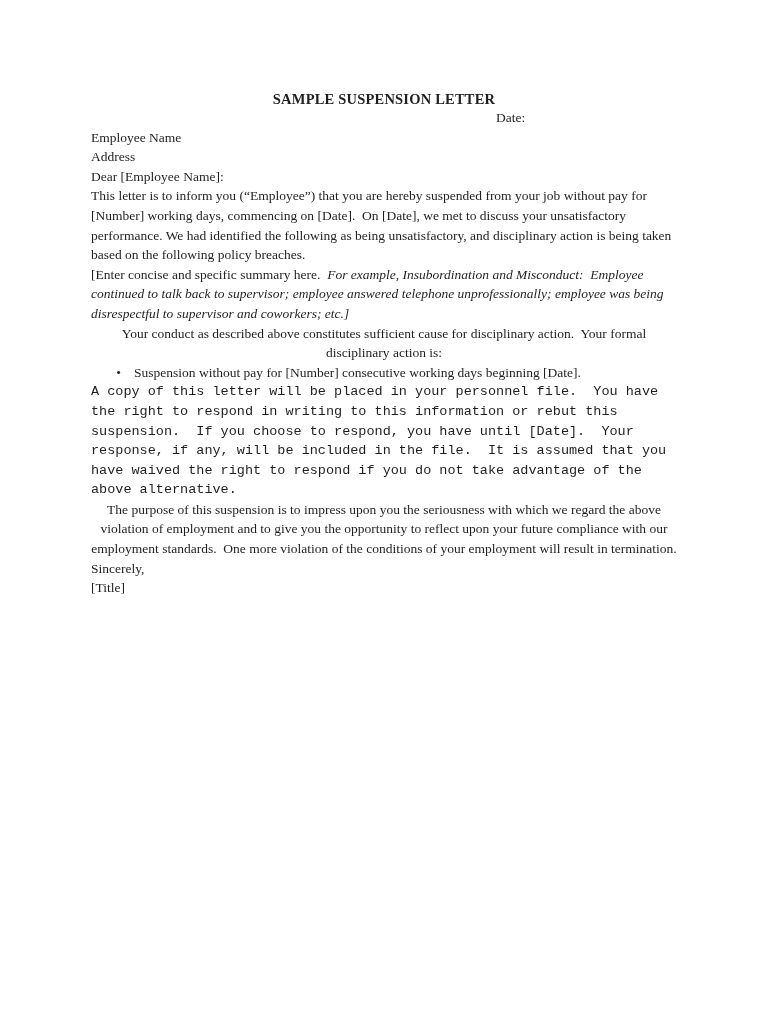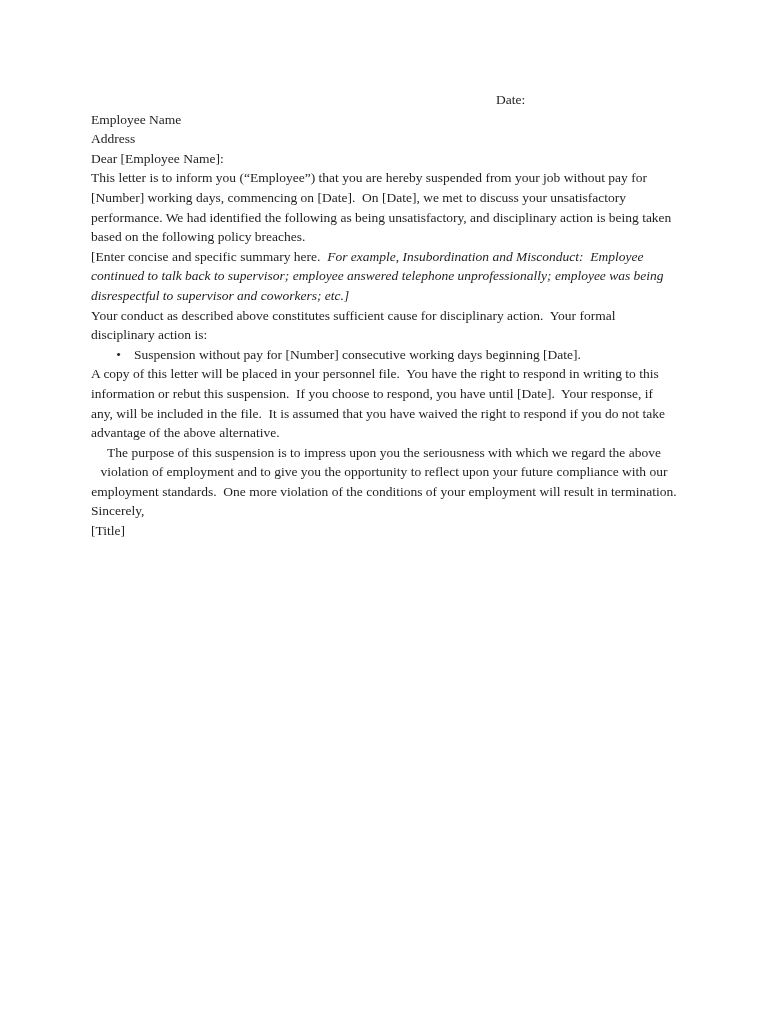--- a/index.html
+++ b/index.html
@@ -38,47 +38,48 @@
     margin-top: 16px;
   }
   .salutation { margin-top: 38px; }
   .para-intro { margin-top: 14px; }
   .para-summary {
     margin-top: 20px;
     margin-left: 31px;
   }
   .summary-lead { font-weight: normal; }
   .summary-example { font-style: italic; }
-  .para-conduct { margin-top: 20px; }
+  .para-conduct { margin-top: 20px; text-align: center; }
   .bullet-list { margin-top: 15px; }
   .bullet-item {
     display: flex;
     align-items: flex-start;
   }
   .bullet-glyph {
     width: 22px;
     flex: 0 0 22px;
     text-align: right;
     margin-left: 8px;
   }
   .bullet-text {
     margin-left: 13px;
     flex: 1;
   }
-  .para-copy { margin-top: 14px; }
+  .para-copy { margin-top: 14px; font-family: Liberation Mono, monospace; }
   .para-purpose { margin-top: 12px; text-align: center; }
   .closing { margin-top: 7px; }
   .sig-name { margin-top: 39px; }
   .sig-title { margin-top: 17px; }
 </style>
 </head>
 <body>
 
 <div class="page">
 
+  <h1 class="doc-title">SAMPLE SUSPENSION LETTER</h1>
 
   <div class="date-line line">Date:</div>
 
   <div class="recipient">
     <div class="line">Employee Name</div>
     <div class="line">Address</div>
   </div>
 
   <p class="salutation">Dear [Employee Name]:</p>
 

